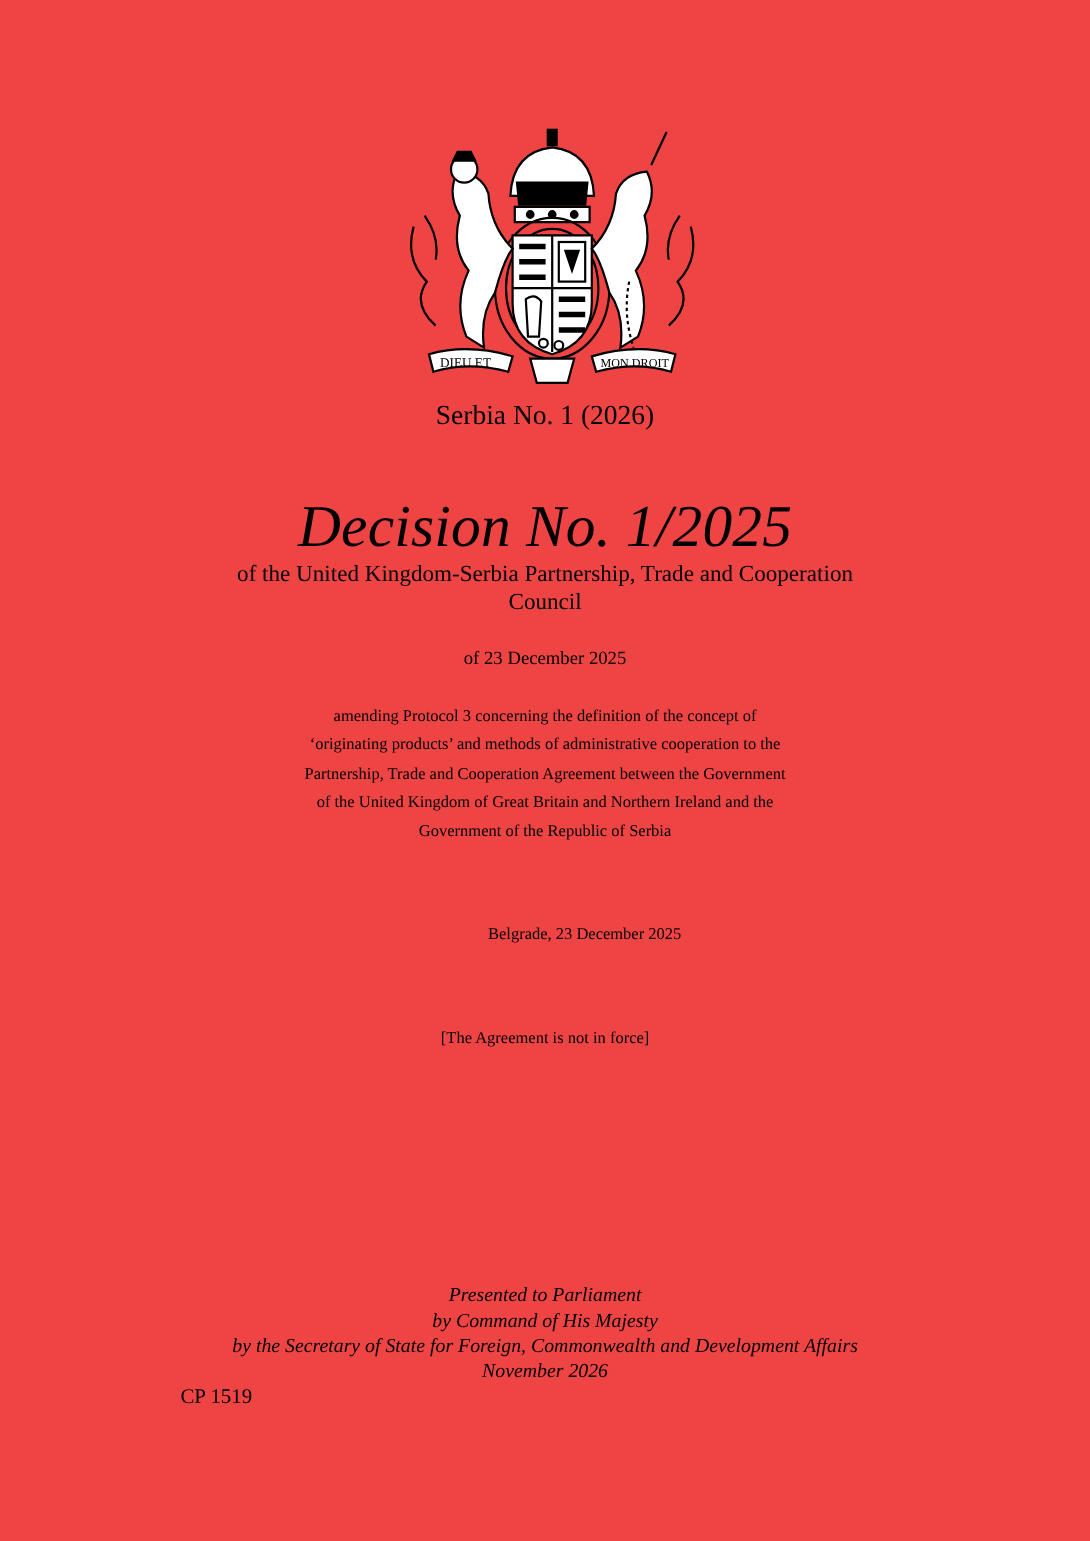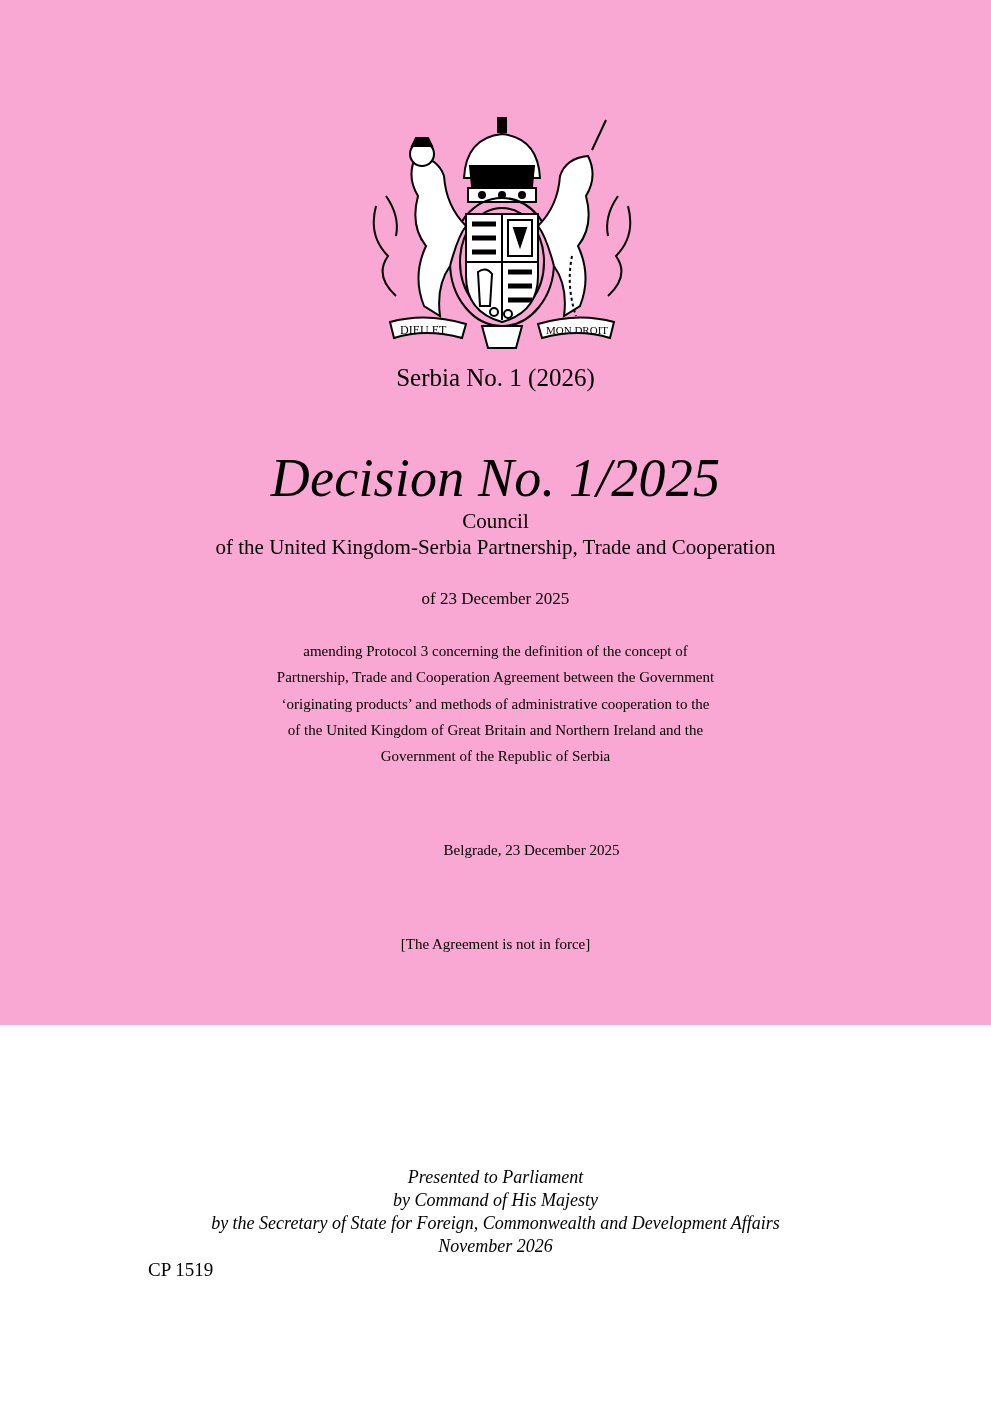--- a/index.html
+++ b/index.html
@@ -1,29 +1,29 @@
 <!DOCTYPE html>
 <html><head>
   <meta charset="utf-8">
   <style>
     html, body { margin: 0; padding: 0; background: #ffffff; }
     body { width: 991px; height: 1401px; position: relative; overflow: hidden;
            font-family: "Liberation Serif", "DejaVu Serif", serif; color: #000; }
-    .page { position: absolute; left: 0; top: 0; width: 991px; height: 1025px; background: #f9a8d4; }
+    .page { position: absolute; left: 0; top: 0; width: 991px; height: 1401px; background: #ef4444; }
     .center { position: absolute; left: 0; width: 991px; text-align: center; }
     .crest { position: absolute; left: 366px; top: 116px; width: 272px; height: 236px; }
     .series { top: 366px; font-size: 25px; line-height: 24px; }
     .title { top: 448px; font-size: 54px; line-height: 60px; letter-spacing: 0.2px; font-style: italic; }
     .subtitle { top: 508px; font-size: 21px; line-height: 26px; }
     .dateline { top: 588px; font-size: 17px; line-height: 22px; font-family: Liberation Serif, serif; }
     .amend { top: 638px; font-size: 15px; line-height: 26.3px; }
     .place { top: 840px; font-size: 15px; line-height: 20px; padding-left: 36px; }
     .status { top: 934px; font-size: 15px; line-height: 20px; }
     .presented { top: 1166px; font-size: 18px; line-height: 23px; font-style: italic; }
-    .cp { position: absolute; left: 148px; top: 1258px; font-size: 19px; line-height: 24px; }
+    .cp { position: absolute; left: 164px; top: 1258px; font-size: 19px; line-height: 24px; }
     .line { display: block; }
   </style>
 </head>
 <body>
 
 <div class="page">
 
   <div class="crest">
     <svg width="272" height="236" viewBox="0 0 272 236" xmlns="http://www.w3.org/2000/svg">
       <g fill="none" stroke="#000" stroke-width="2">
@@ -69,30 +69,30 @@
       <text x="34" y="218" font-family="Liberation Serif, serif" font-size="12">DIEU ET</text>
       <text x="180" y="218" font-family="Liberation Serif, serif" font-size="11">MON DROIT</text>
     </svg>
   </div>
 
   <div class="center series">Serbia No. 1 (2026)</div>
 
   <div class="center title">Decision No. 1/2025</div>
 
   <div class="center subtitle">
+    <span class="line">of the United Kingdom-Serbia Partnership, Trade and Cooperation</span>
     <span class="line">Council</span>
-    <span class="line">of the United Kingdom-Serbia Partnership, Trade and Cooperation</span>
   </div>
 
   <div class="center dateline">of 23 December 2025</div>
 
   <div class="center amend">
     <span class="line">amending Protocol 3 concerning the definition of the concept of</span>
+    <span class="line">‘originating products’ and methods of administrative cooperation to the</span>
     <span class="line">Partnership, Trade and Cooperation Agreement between the Government</span>
-    <span class="line">‘originating products’ and methods of administrative cooperation to the</span>
     <span class="line">of the United Kingdom of Great Britain and Northern Ireland and the</span>
     <span class="line">Government of the Republic of Serbia</span>
   </div>
 
   <div class="center place">Belgrade, 23 December 2025</div>
 
   <div class="center status">[The Agreement is not in force]</div>
 
   <div class="center presented">
     <span class="line">Presented to Parliament</span>

